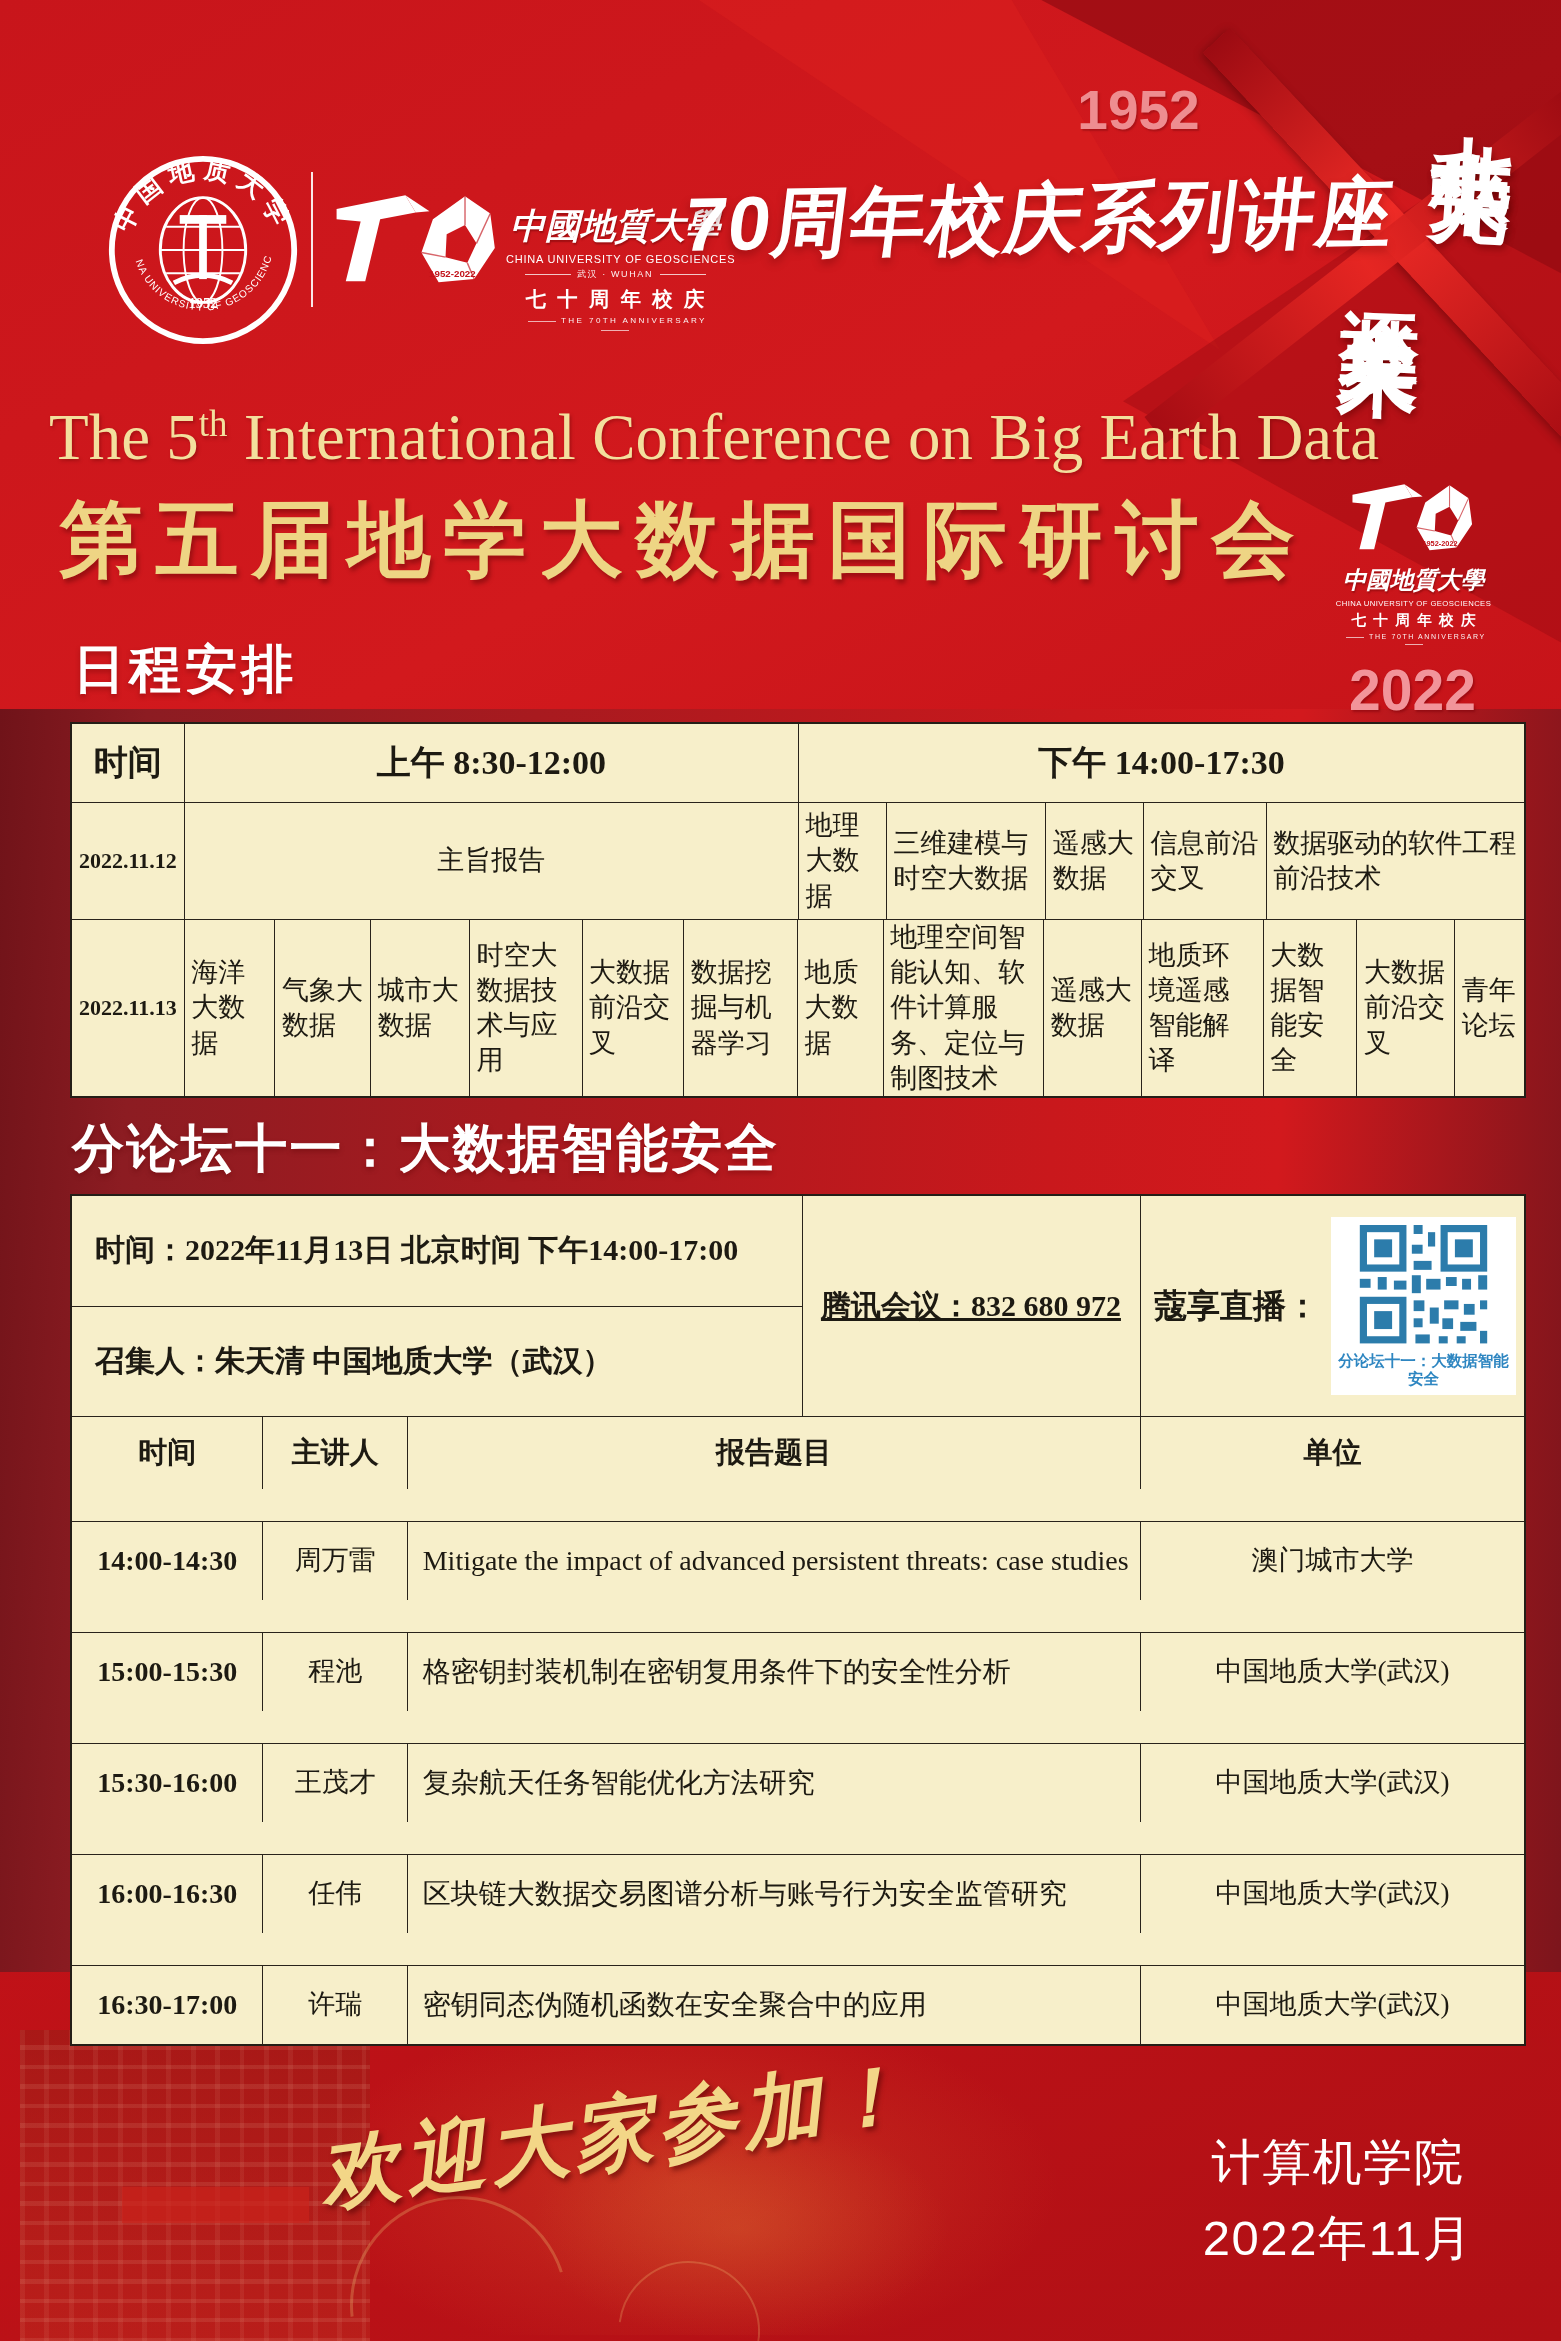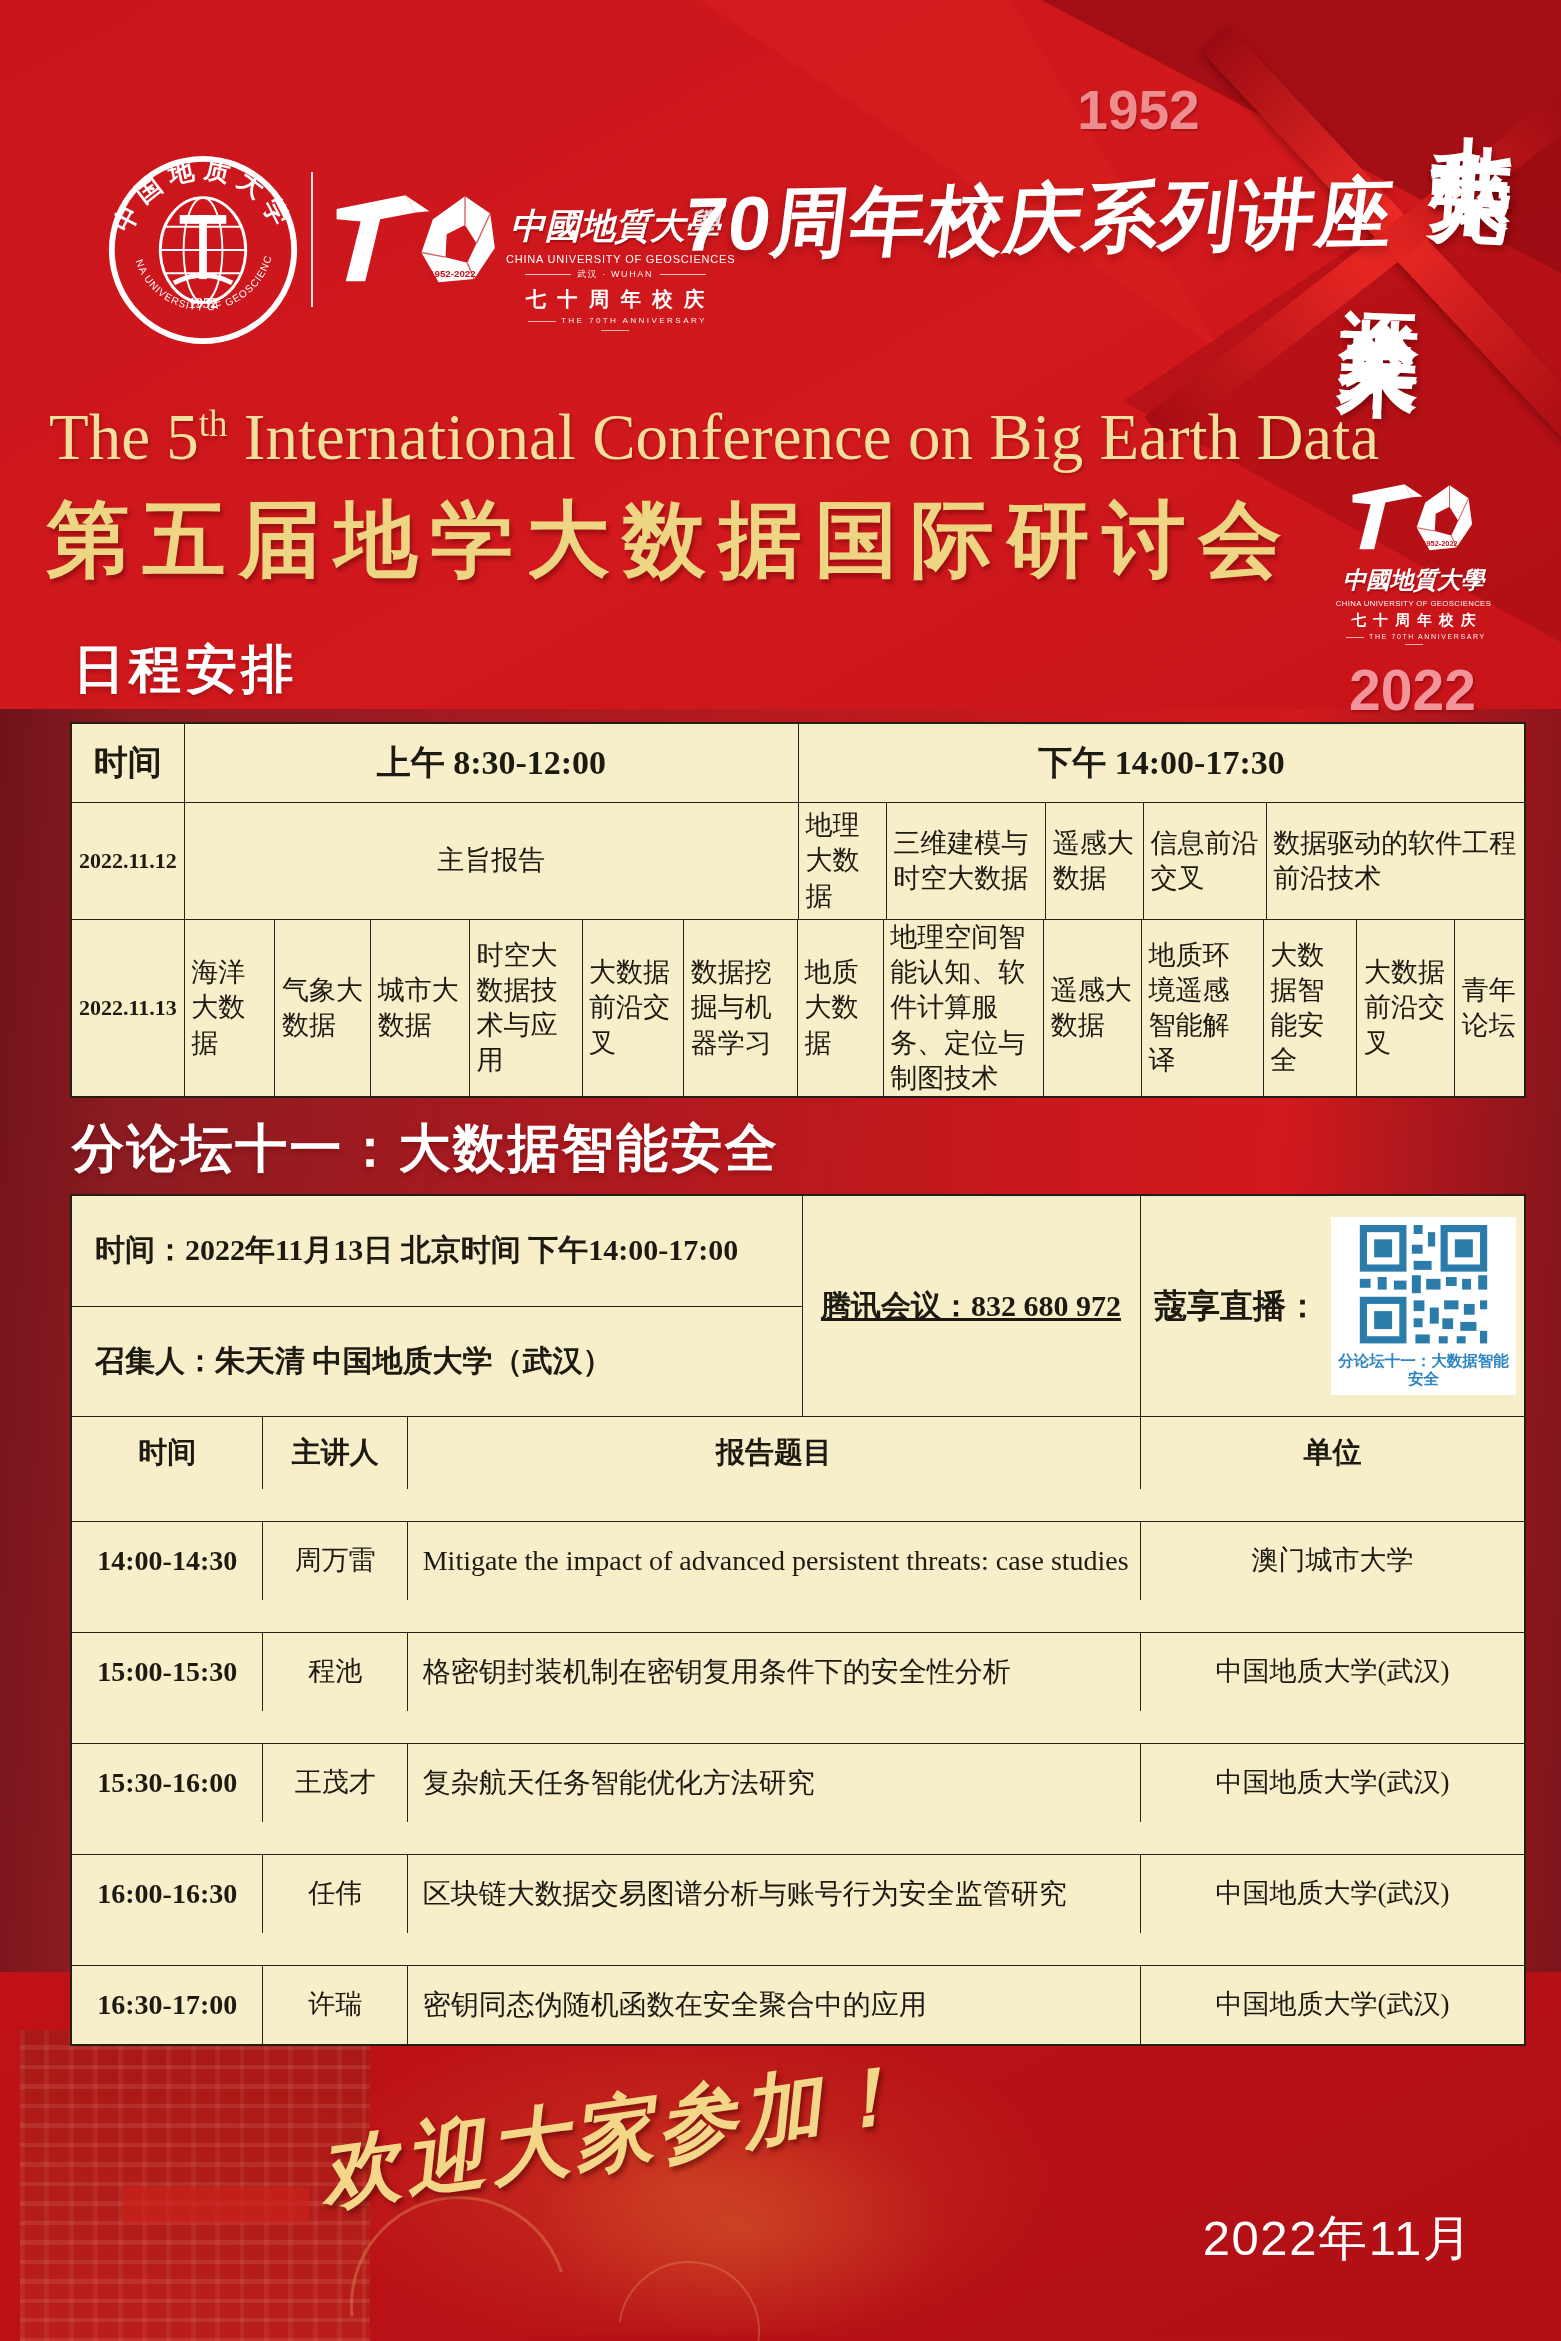--- a/index.html
+++ b/index.html
@@ -36,21 +36,21 @@
   .univ-anniv-en{font-size:8.1px;letter-spacing:2.4px;margin-top:3.3px;opacity:.95;}
   .univ-anniv-en::before,.univ-anniv-en::after{content:"";display:inline-block;width:28px;height:0.8px;background:rgba(255,255,255,.7);vertical-align:middle;margin:0 4.9px;}
   .year1952{position:absolute;left:1041px;top:78px;width:195px;text-align:center;font-size:55px;font-weight:bold;color:#ee8d90;text-shadow:1.6px 2.4px 1.6px rgba(130,10,15,.45);}
   .series-title{position:absolute;left:685px;top:169px;width:675px;font-size:76px;font-weight:bold;letter-spacing:1.6px;transform:skewX(-8deg) rotate(-1deg);white-space:nowrap;text-shadow:0 4.9px 8.1px rgba(90,0,0,.35);}
   .slogan{writing-mode:vertical-rl;text-orientation:upright;position:absolute;color:#fff;font-family:"DejaVu Serif",serif;font-weight:bold;font-size:81px;letter-spacing:9.8px;text-shadow:2.4px 4.1px 6.5px rgba(90,0,0,.45);}
   .slogan-1{left:1422px;top:70px;transform:rotate(3deg);}
   .slogan-2{left:1328px;top:244px;transform:rotate(2deg);}
   
   .title-en{position:absolute;left:49px;top:400px;width:1269px;text-align:center;color:#f3df9d;font-family:"Liberation Serif",serif;font-size:65px;white-space:nowrap;text-shadow:1.6px 2.4px 3.3px rgba(90,0,0,.35);}
   .title-en sup{font-size:37px;}
-  .title-cn{position:absolute;left:36px;top:485px;width:1269px;text-align:center;color:#eed584;font-family:"DejaVu Serif",serif;font-weight:bold;font-size:83px;letter-spacing:13px;white-space:nowrap;text-shadow:2.4px 4.1px 4.1px rgba(80,0,0,.4);}
+  .title-cn{position:absolute;left:49px;top:485px;width:1269px;text-align:center;color:#eed584;font-family:"DejaVu Serif",serif;font-weight:bold;font-size:83px;letter-spacing:13px;white-space:nowrap;text-shadow:2.4px 4.1px 4.1px rgba(80,0,0,.4);}
   .right-logo{position:absolute;left:1328px;top:476px;width:171px;text-align:center;}
   .right-logo .univ-cn{font-size:23.6px;}
   .right-logo .univ-en{font-size:7.7px;letter-spacing:0.4px;}
   .right-logo .univ-anniv{font-size:14.6px;letter-spacing:7.3px;text-indent:7.3px;margin-top:2.4px;}
   .right-logo .univ-anniv-en{font-size:7px;letter-spacing:1.6px;}
   .right-logo .univ-anniv-en::before,.right-logo .univ-anniv-en::after{width:18px;}
   .year2022{position:absolute;left:1319px;top:657px;width:187px;text-align:center;font-size:57px;font-weight:bold;color:#f2949a;text-shadow:1.6px 2.4px 2.4px rgba(120,0,10,.5);}
   
   .agenda-heading{position:absolute;left:73px;top:635px;font-size:52px;font-weight:bold;letter-spacing:4.1px;text-shadow:0 3.3px 4.9px rgba(90,0,0,.35);}
   .forum-heading{position:absolute;left:72px;top:1114px;font-size:52px;font-weight:bold;letter-spacing:2.4px;text-shadow:0 3.3px 4.9px rgba(90,0,0,.35);}
@@ -293,16 +293,17 @@
     </div>
     <div class="row sp-row">
       <div class="c time w-time">16:30-17:00</div>
       <div class="c w-spk">许瑞</div>
       <div class="c ttl w-ttl">密钥同态伪随机函数在安全聚合中的应用</div>
       <div class="c w-org">中国地质大学(武汉)</div>
     </div>
   </div>
 
   <div class="welcome">欢迎大家参加！</div>
+  <div class="footer-org">计算机学院</div>
   <div class="footer-date">2022年11月</div>
 
 </div>
 
 
 </body></html>

